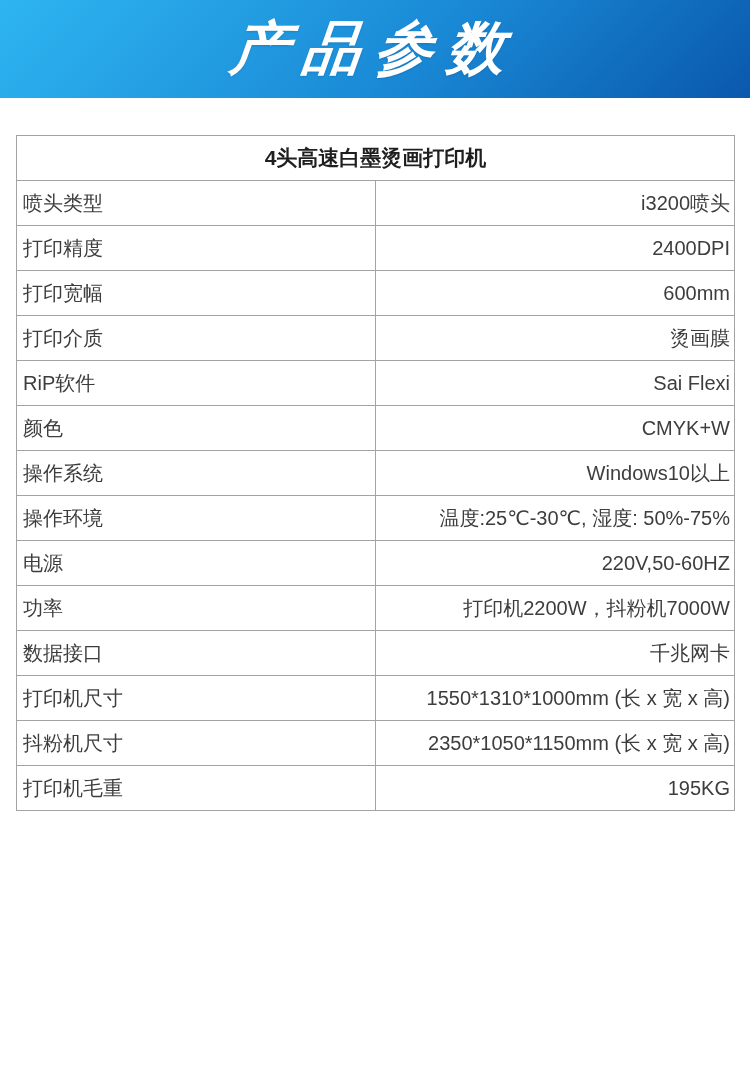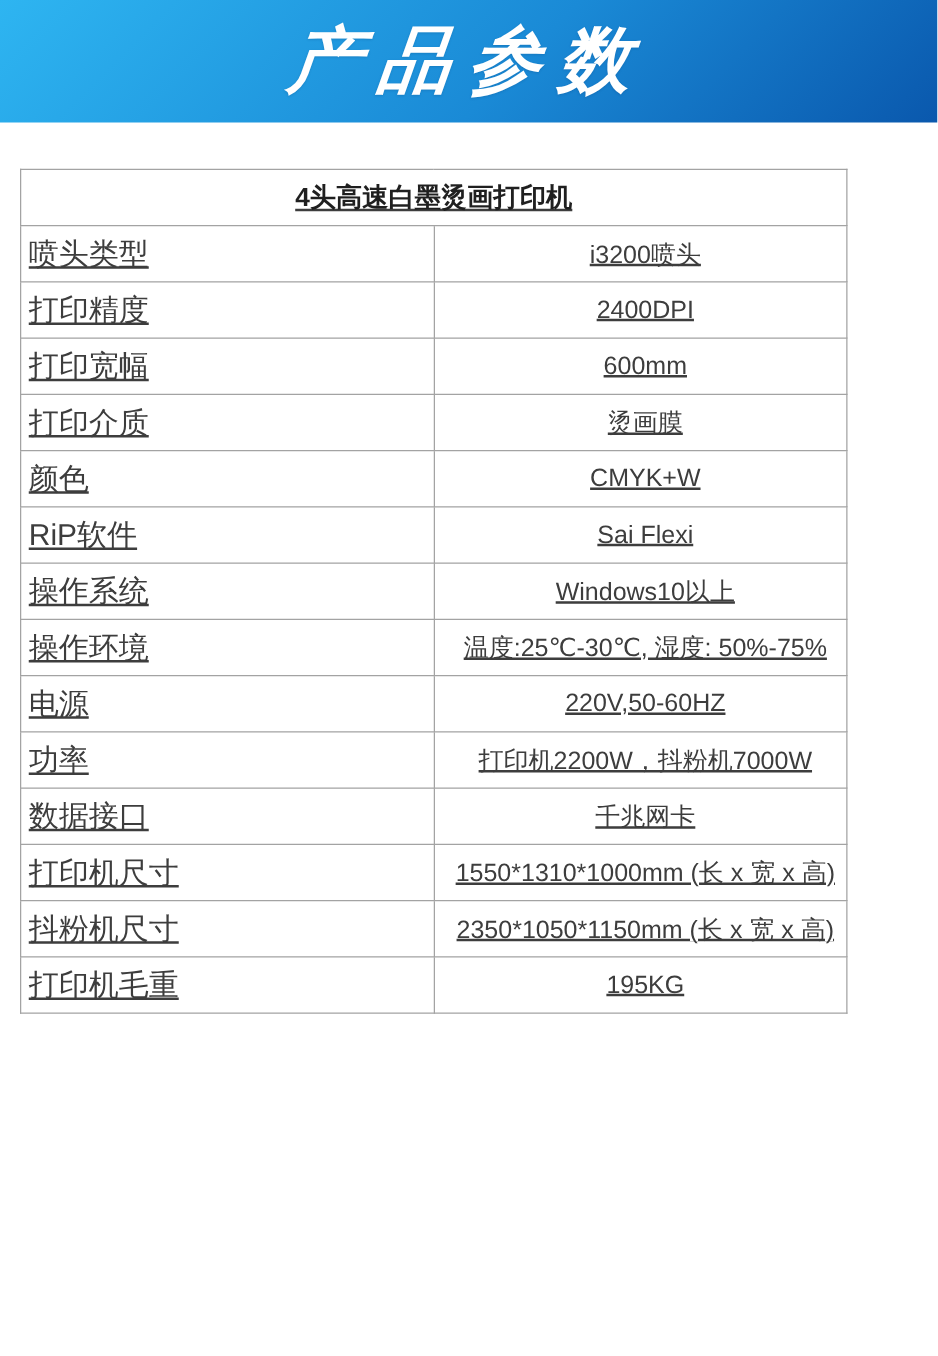--- a/index.html
+++ b/index.html
@@ -25,50 +25,49 @@
     font-size: 58px;
     font-weight: 900;
     font-style: italic;
     letter-spacing: 14px;
     transform: skewX(-6deg);
     white-space: nowrap;
     text-shadow: 0 1px 2px rgba(0,40,90,0.18);
   }
   .spec-table {
     margin: 37px 0 0 16px;
-    width: 662px;
+    width: 719px;
     border-collapse: collapse;
     table-layout: fixed;
     color: #3d3d3d;
-    text-decoration: underline;
   }
   .spec-table th,
   .spec-table td {
     border: 1px solid #a3a3a3;
     height: 44px;
     vertical-align: middle;
     background: #ffffff;
   }
   .spec-table th {
     text-align: center;
     font-size: 21px;
     font-weight: bold;
     color: #1f1f1f;
     padding: 0;
   }
   .spec-table td.label {
     width: 305px;
-    font-size: 24px;
+    font-size: 20px;
     padding: 0 4px 0 6px;
     text-align: left;
   }
   .spec-table td.value {
     font-size: 20px;
     padding: 0 4px 0 12px;
-    text-align: center;
+    text-align: right;
     white-space: pre-wrap;
   }
 </style>
 </head>
 <body>
 
 <div class="banner">
   <h1 class="banner-title">产品参数</h1>
 </div>
 
@@ -87,26 +86,26 @@
     </tr>
     <tr>
       <td class="label">打印宽幅</td>
       <td class="value">600mm</td>
     </tr>
     <tr>
       <td class="label">打印介质</td>
       <td class="value">烫画膜</td>
     </tr>
     <tr>
+      <td class="label">RiP软件</td>
+      <td class="value">Sai Flexi</td>
+    </tr>
+    <tr>
       <td class="label">颜色</td>
       <td class="value">CMYK+W</td>
-    </tr>
-    <tr>
-      <td class="label">RiP软件</td>
-      <td class="value">Sai Flexi</td>
     </tr>
     <tr>
       <td class="label">操作系统</td>
       <td class="value">Windows10以上</td>
     </tr>
     <tr>
       <td class="label">操作环境</td>
       <td class="value">温度:25℃-30℃, 湿度: 50%-75%</td>
     </tr>
     <tr>

